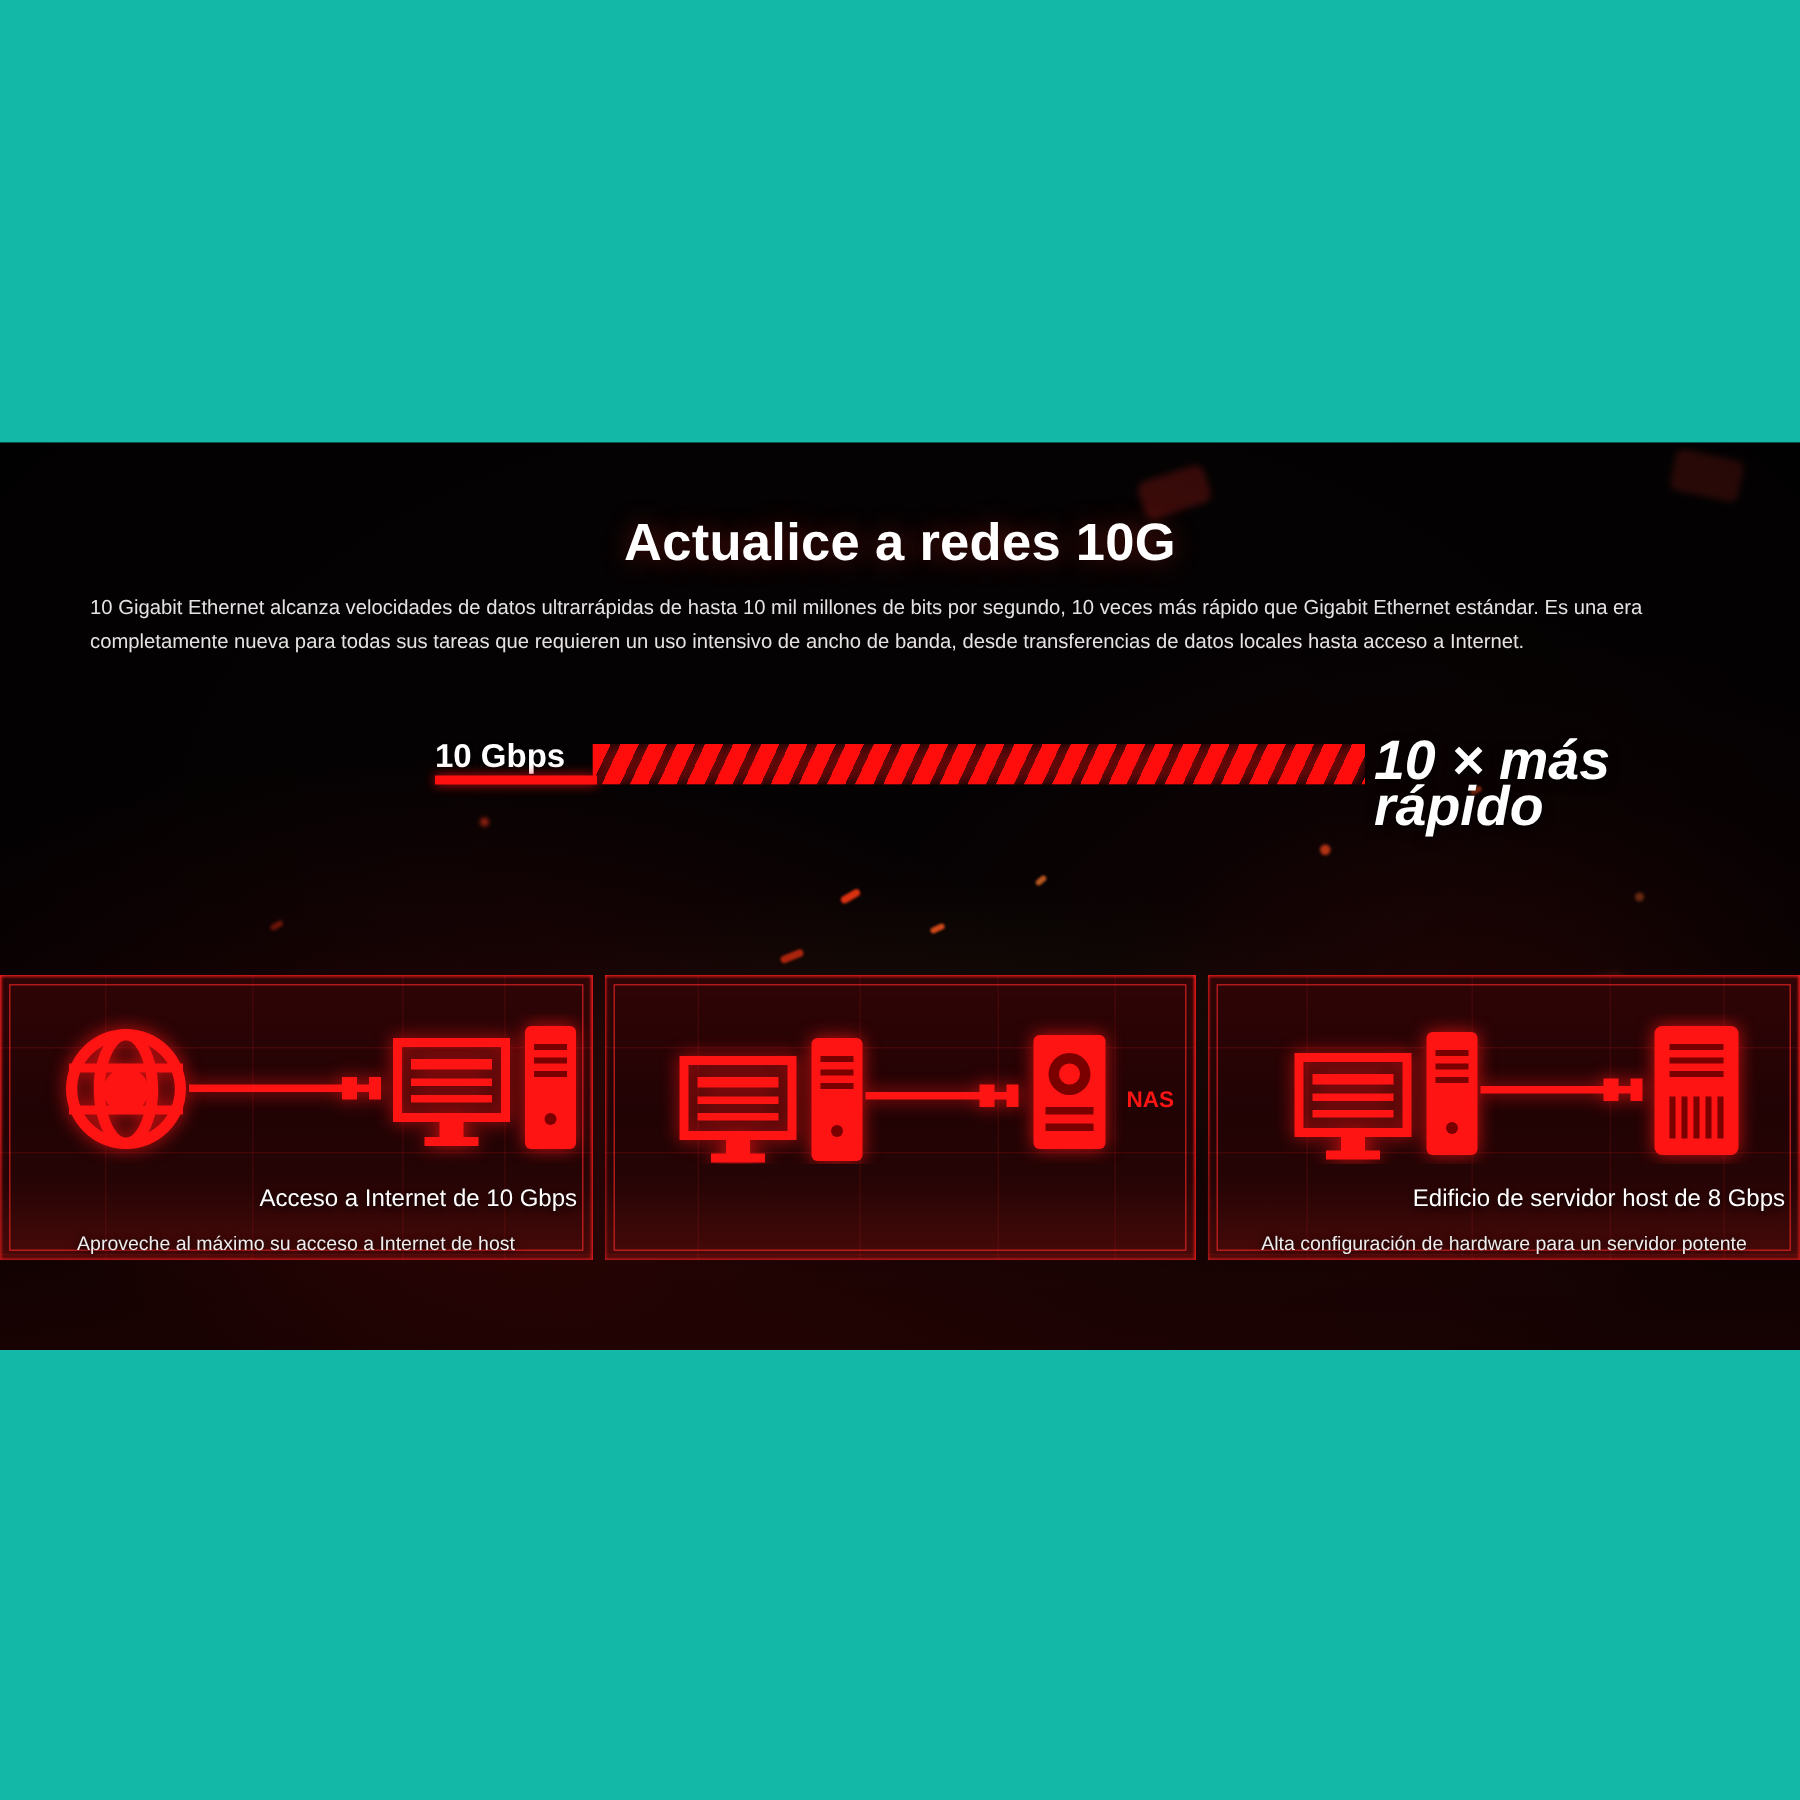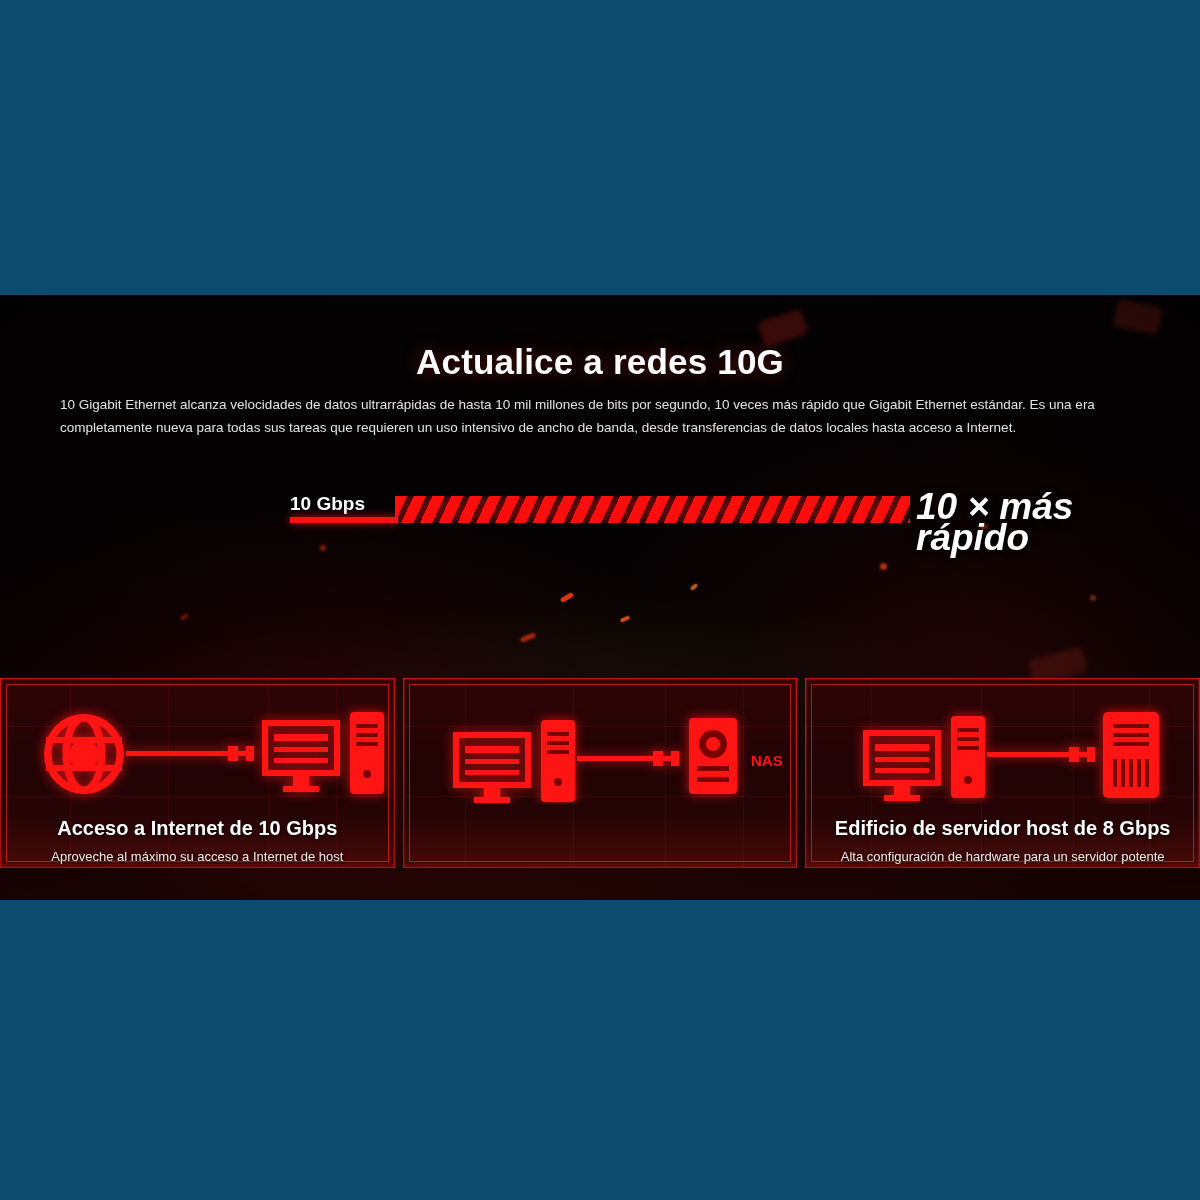--- a/index.html
+++ b/index.html
@@ -3,21 +3,21 @@
 <meta charset="utf-8">
 <style>
   html,body{margin:0;padding:0;}
   body{
     width:1200px;height:1200px;
     background:#ffffff;
     font-family:"Liberation Sans","DejaVu Sans",sans-serif;
     overflow:hidden;
     position:relative;
   }
-  .page{position:absolute;inset:0;background:#0c4a6e;}
+  .page{position:absolute;inset:0;background:#14b8a6;}
 
   
   .hero{
     position:absolute;left:0;top:295px;width:1200px;height:605px;
     background:#050203;
     overflow:hidden;
   }
   
   .hero-bg{position:absolute;inset:0;}
   .glow-a{position:absolute;left:-5%;top:35%;width:70%;height:75%;
@@ -44,21 +44,21 @@
   }
 
   
   .bars{position:absolute;left:0;top:190px;width:1200px;height:110px;}
   .bar-row{position:absolute;height:44px;}
   .row10{left:290px;top:0;width:620px;}
   .row1 {left:290px;top:62px;width:620px;}
 
   .bar-label{
     position:absolute;left:0;bottom:16px;
-    font-size:19px;font-weight:bold;line-height:19px;
+    font-size:22px;font-weight:bold;line-height:19px;
     white-space:nowrap;text-shadow:0 1px 3px rgba(0,0,0,.9);margin-top:48px;
   }
   .lab10{color:#ffffff;}
   .lab1 {color:#d7d7d7;}
 
   .bar-underline{position:absolute;left:0;bottom:6px;height:6px;}
   .ul10{width:108px;background:#ff1010;box-shadow:0 0 8px rgba(255,20,20,.8);}
   .ul1 {width:94px;background:#ffd000;box-shadow:0 0 8px rgba(255,210,0,.6);}
 
   .bar-stripes{position:absolute;bottom:6px;height:27px;overflow:hidden;}
@@ -89,37 +89,36 @@
 
   
   .cards{position:absolute;left:0;top:355px;width:1200px;height:245px;
      display:flex;gap:8px;}
   .card{
     position:relative;flex:1 1 0;height:190px;overflow:hidden;
     background:
       linear-gradient(to bottom, rgba(70,6,8,.55) 0%, rgba(46,4,6,.55) 45%, rgba(28,3,4,.65) 100%),
       #140203;
     box-shadow:inset 0 0 2px 1px rgba(255,30,30,.95);
-    margin-top:28px;
   }
   .card-inner-border{
     position:absolute;left:6px;top:6px;right:6px;bottom:6px;
     border:1px solid rgba(255,40,40,.62);pointer-events:none;
   }
   .card-tex{position:absolute;inset:0;pointer-events:none;}
   .card-tex .hline{position:absolute;left:0;right:0;height:1px;background:rgba(255,40,40,.13);}
   .card-tex .vline{position:absolute;top:0;bottom:0;width:1px;background:rgba(255,40,40,.10);}
   .card-rock{
     position:absolute;left:0;right:0;bottom:0;height:52%;
     background:linear-gradient(to top, rgba(130,18,14,.45) 0%, rgba(60,8,8,.24) 55%, rgba(0,0,0,0) 100%);
   }
   .card-icons{position:absolute;left:0;top:26px;width:100%;height:100px;}
   .card-title{
-    position:absolute;left:10px;right:10px;top:139px;text-align:center;
-    color:#ffffff;font-size:20px;font-weight:bold;line-height:22px;
+    position:absolute;left:10px;right:10px;top:139px;text-align:right;
+    color:#ffffff;font-size:16px;font-weight:normal;line-height:22px;
     text-shadow:0 1px 4px rgba(0,0,0,.95);
   }
   .card-desc{
     position:absolute;left:24px;right:24px;top:168px;text-align:center;
     color:#ededed;font-size:13px;line-height:21px;
     text-shadow:0 1px 4px rgba(0,0,0,.95);
   }
   svg{display:block;}
   .ic{fill:#ff1414;filter:drop-shadow(0 0 6px rgba(255,20,20,.75));}
   .nas-text{fill:#ff1414;font-family:"Liberation Sans",sans-serif;font-size:15px;font-weight:bold;}

